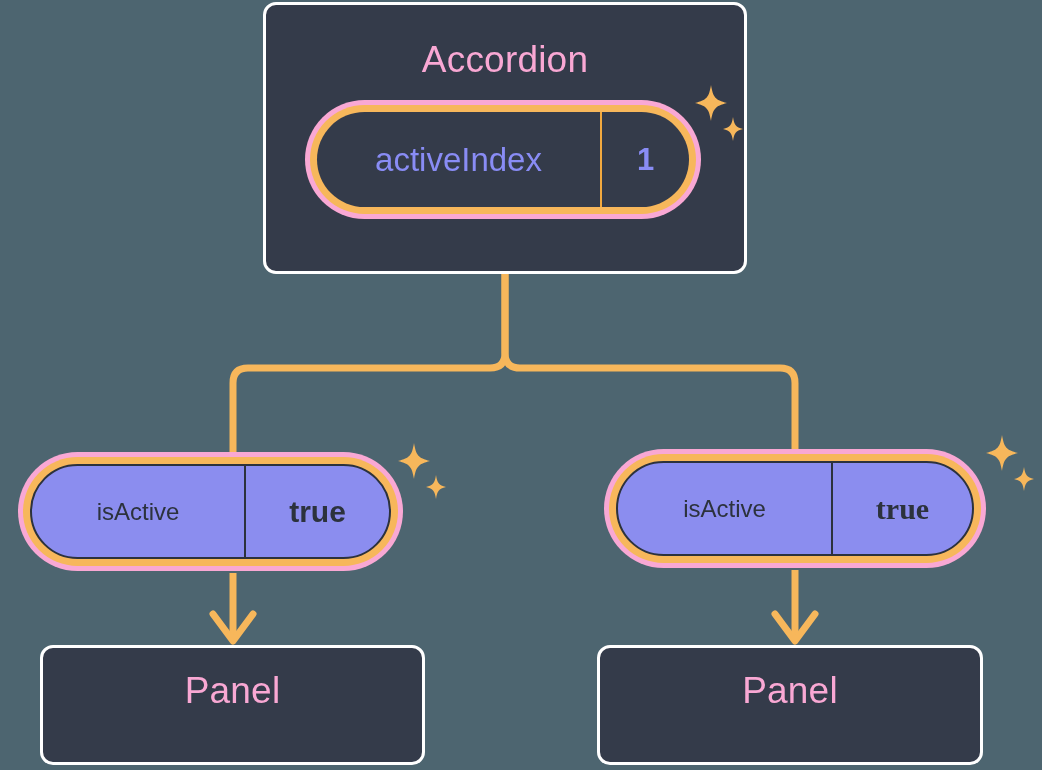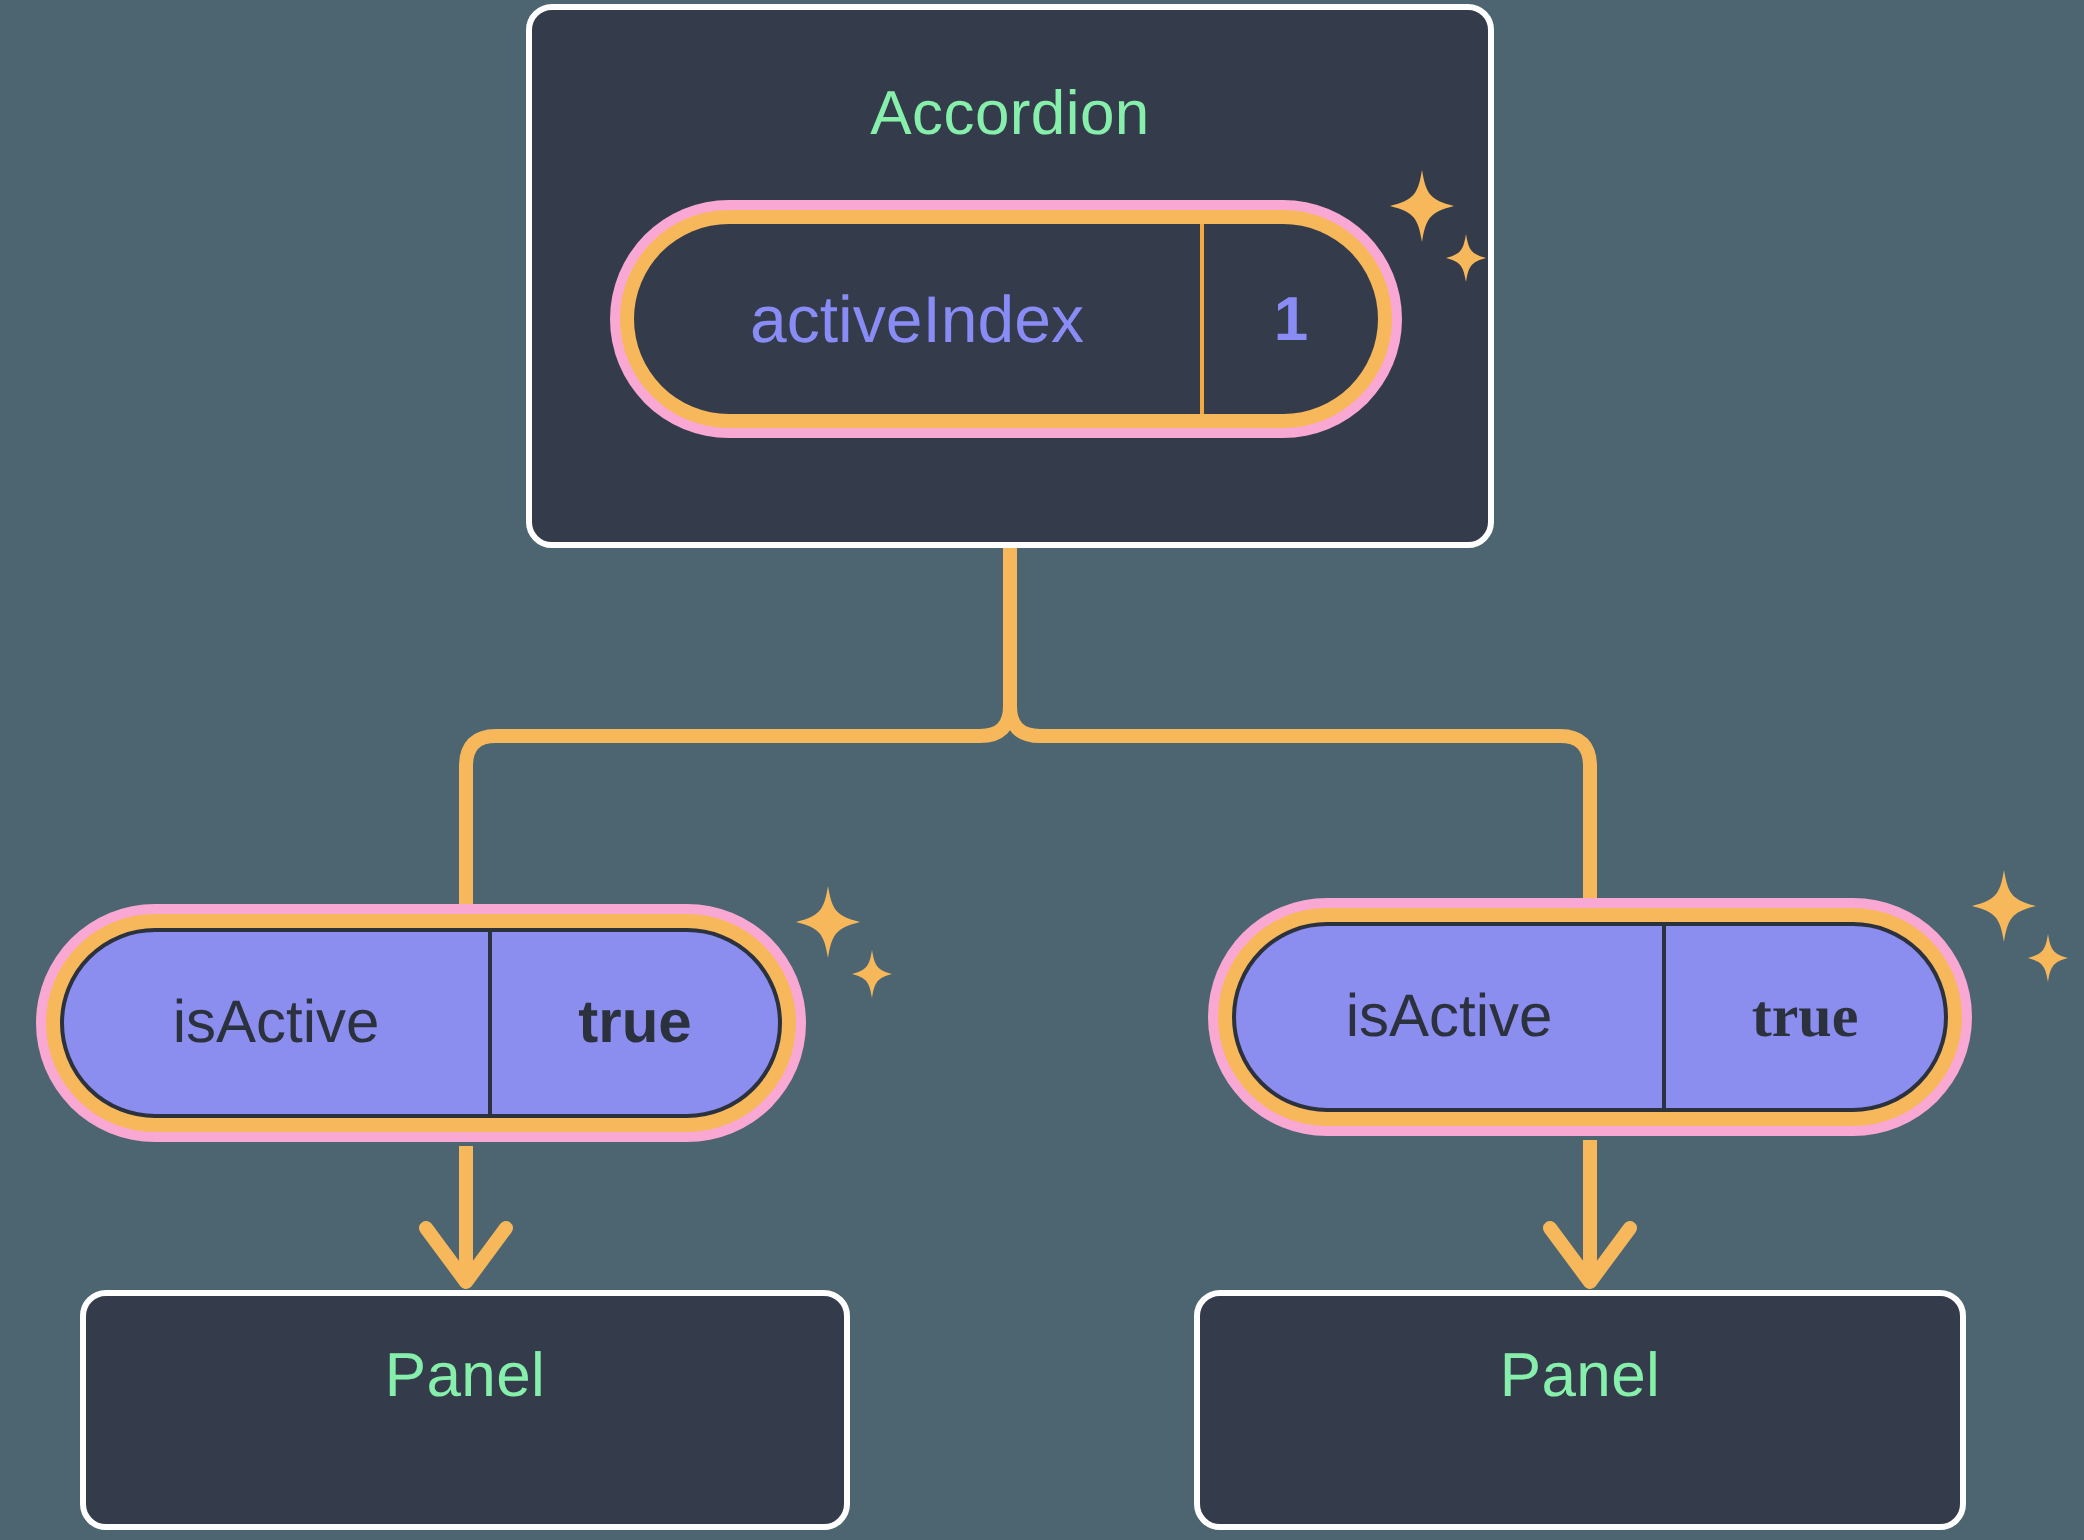--- a/index.html
+++ b/index.html
@@ -34,22 +34,22 @@
     position: absolute;
     box-sizing: border-box;
     background: #343b4a;
     border: 3px solid #ffffff;
     border-radius: 13px;
     display: flex;
     flex-direction: column;
     align-items: center;
   }
   .comp-title {
-    color: #86efac;
-    font-size: 31px;
+    color: #f9a8d4;
+    font-size: 37px;
     letter-spacing: 0.2px;
     line-height: 1;
     white-space: nowrap;
   }
 
   #accordion-box {
     left: 263px;
     top: 2px;
     width: 484px;
     height: 272px;
@@ -123,21 +123,21 @@
   }
 
   
   .pill-purple .pill-inner {
     background: #8b8def;
     border: 2px solid #2c323d;
     border-radius: 999px;
   }
   .pill-purple .pill-key {
     color: #2c323d;
-    font-size: 30px;
+    font-size: 24px;
   }
   .pill-purple .pill-val {
     color: #2c323d;
     font-size: 30px;
     font-weight: bold;
     border-left: 2px solid #2c323d;
   }
 
   #pill-active-index {
     left: 305px;

